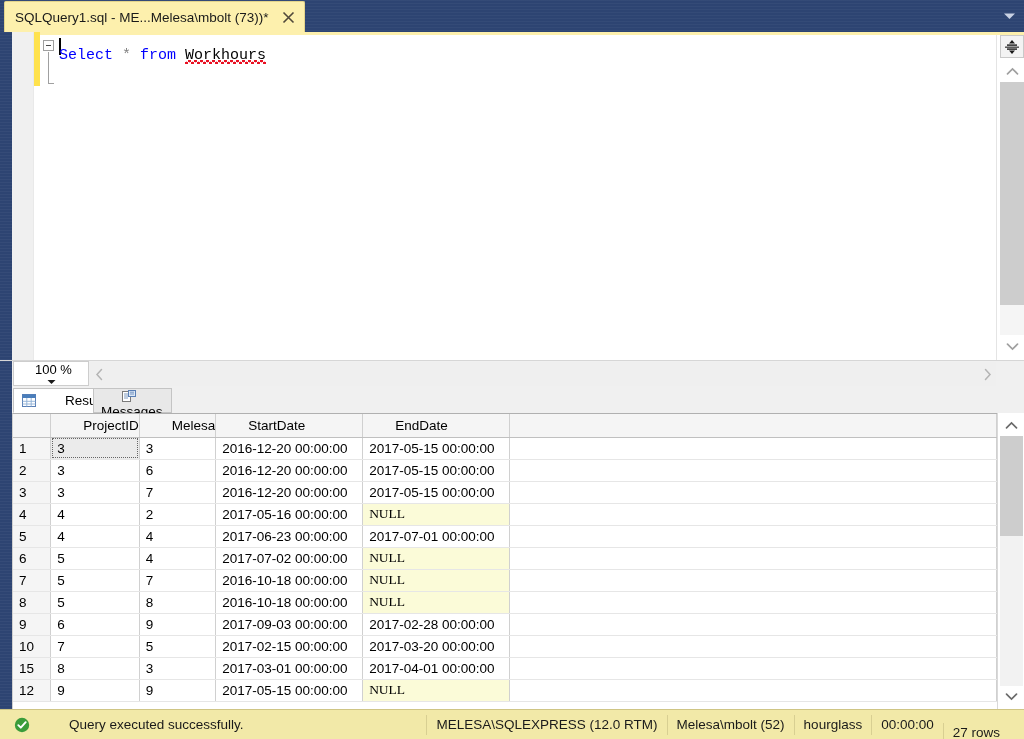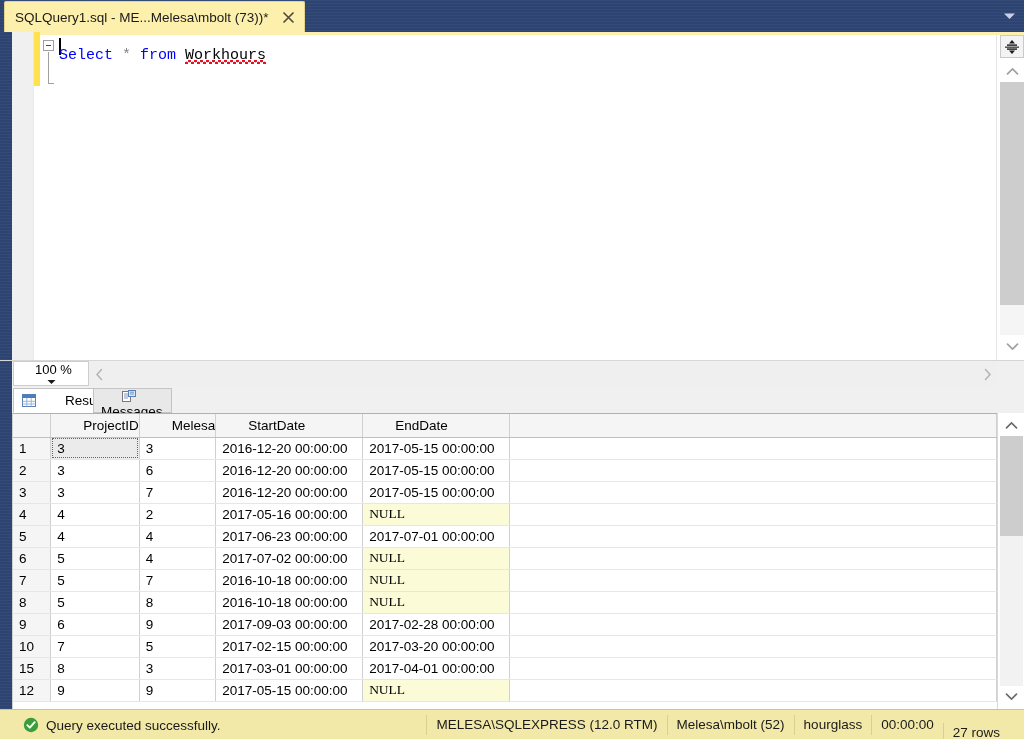--- a/index.html
+++ b/index.html
@@ -480,23 +480,24 @@
     background: #f2e9a8;
     border-top: 1px solid #cfc584;
     box-sizing: border-box;
     display: flex;
     align-items: center;
     font-size: 13.5px;
     color: #1a1a1a;
   }
   .sb-left {
     display: flex;
-    align-items: flex-end;
-    padding-left: 23px;
+    align-items: center;
+    padding-left: 14px;
     flex: 0 0 auto;
+    gap: 32px;
   }
   .sb-check {
     width: 16px; height: 16px;
     margin-right: 7px;
     flex: 0 0 auto;
     display: flex;
     align-items: center;
     justify-content: center;
   }
   .sb-spacer { flex: 1 1 auto; }

